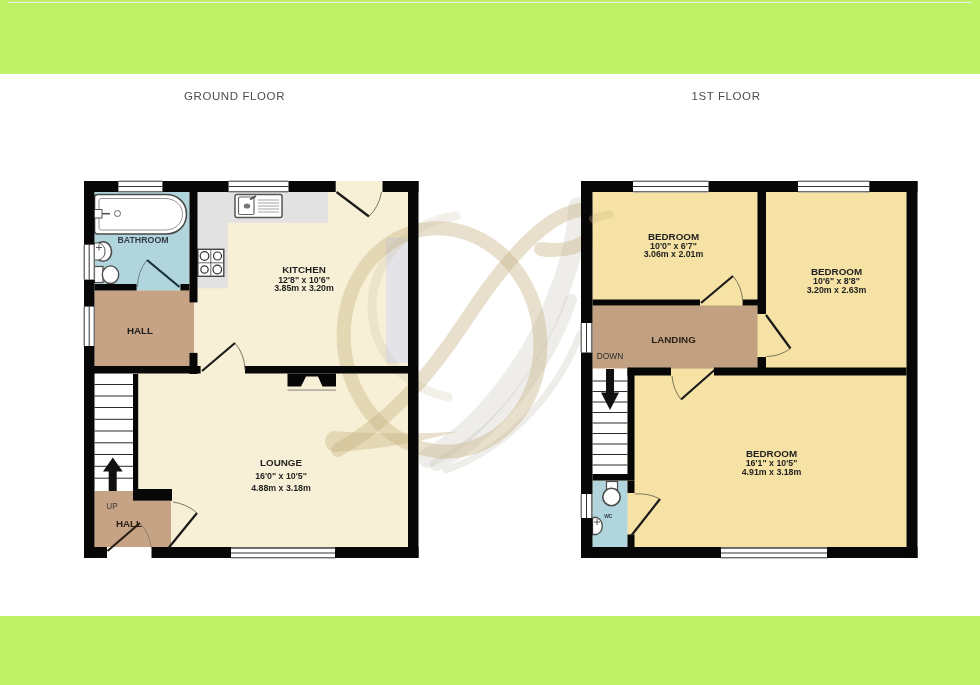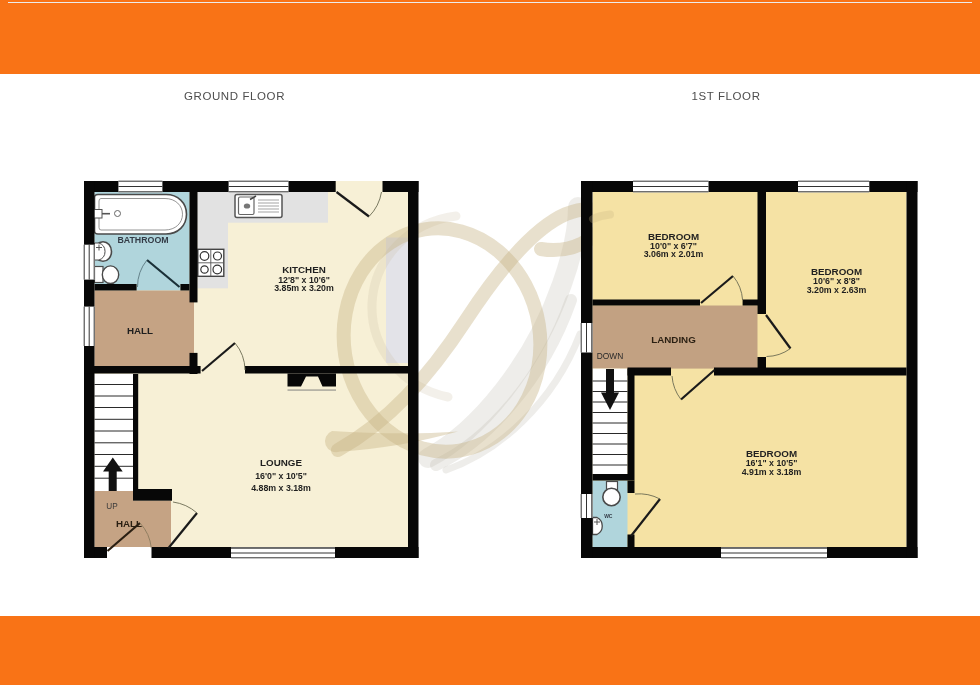--- a/index.html
+++ b/index.html
@@ -1,16 +1,16 @@
 <!DOCTYPE html>
 <html><head>
 <meta charset="utf-8">
 <style>
   html,body{margin:0;padding:0;background:#fafafa;}
-  #stage{position:relative;width:980px;height:685px;background:#f97316;overflow:hidden;}
+  #stage{position:relative;width:980px;height:685px;background:#bef264;overflow:hidden;}
   svg{position:absolute;left:0;top:0;}
   text{font-family:"Liberation Sans", sans-serif;}
 </style>
 </head>
 <body>
 <div id="stage">
 <svg width="980" height="685" viewBox="0 0 980 685">
 
   <rect x="0" y="74" width="980" height="542" fill="#ffffff"></rect>
 

